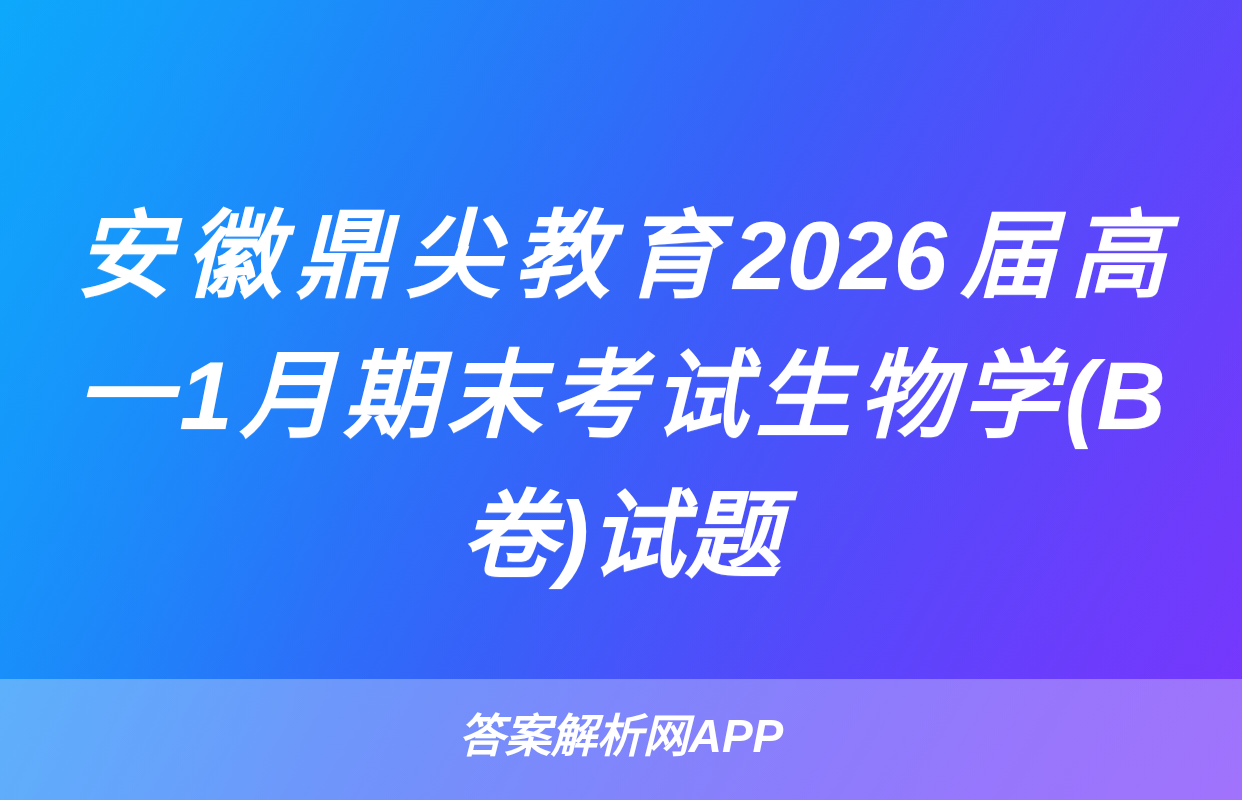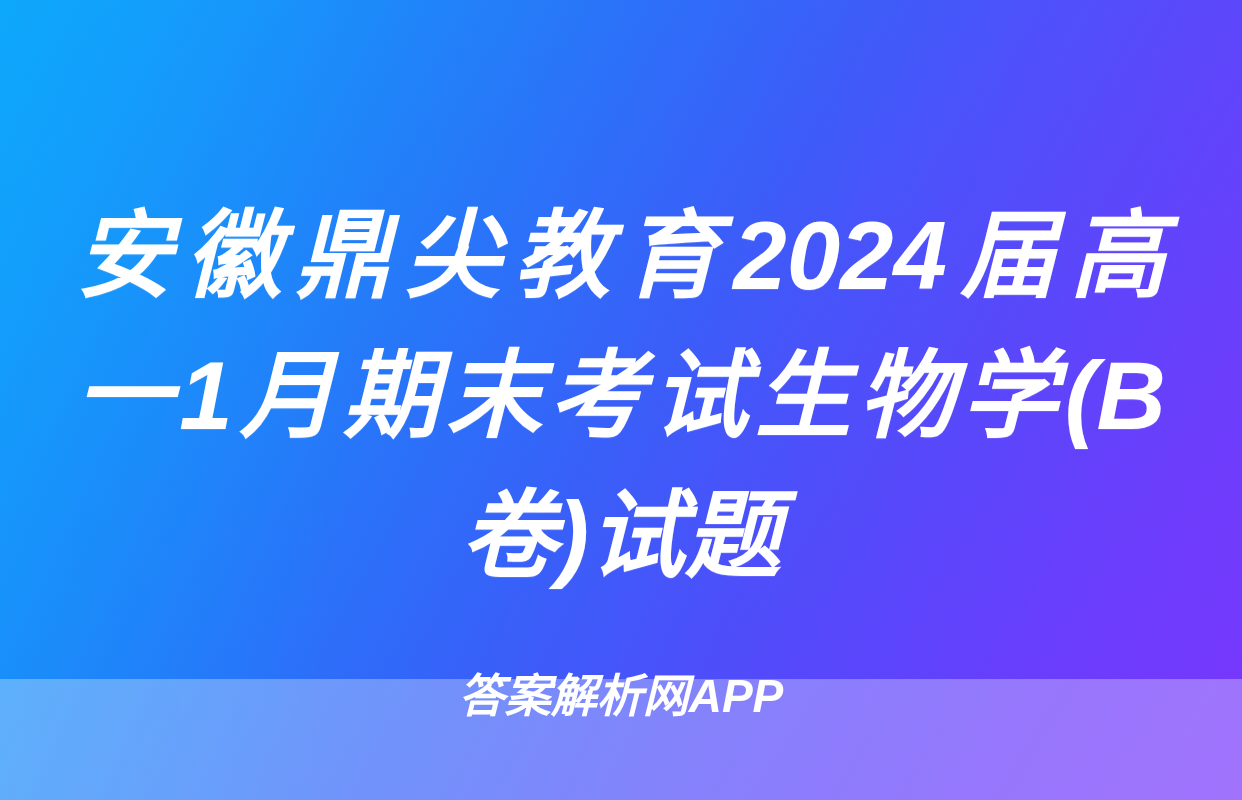--- a/index.html
+++ b/index.html
@@ -92,21 +92,21 @@
     height:121px;
     background:rgba(255,255,255,0.30);
     pointer-events:none;
   }
 
   
   .watermark {
     position:absolute;
     left:0;
     right:0;
-    top:664px;
+    top:704px;
     height:56px;
     display:flex;
     align-items:center;
     justify-content:center;
     color:#ffffff;
     font-size:46px;
     font-weight:700;
     font-style:italic;
     letter-spacing:0px;
     white-space:nowrap;
@@ -123,21 +123,21 @@
 
   <div class="title-block">
 
     <div class="title-line justified">
       <span>安</span>
       <span>徽</span>
       <span>鼎</span>
       <span>尖</span>
       <span>教</span>
       <span>育</span>
-      <span>2024</span>
+      <span>2026</span>
       <span>届</span>
       <span>高</span>
     </div>
 
     <div class="title-line justified">
       <span>一</span>
       <span>1</span>
       <span>月</span>
       <span>期</span>
       <span>末</span>

